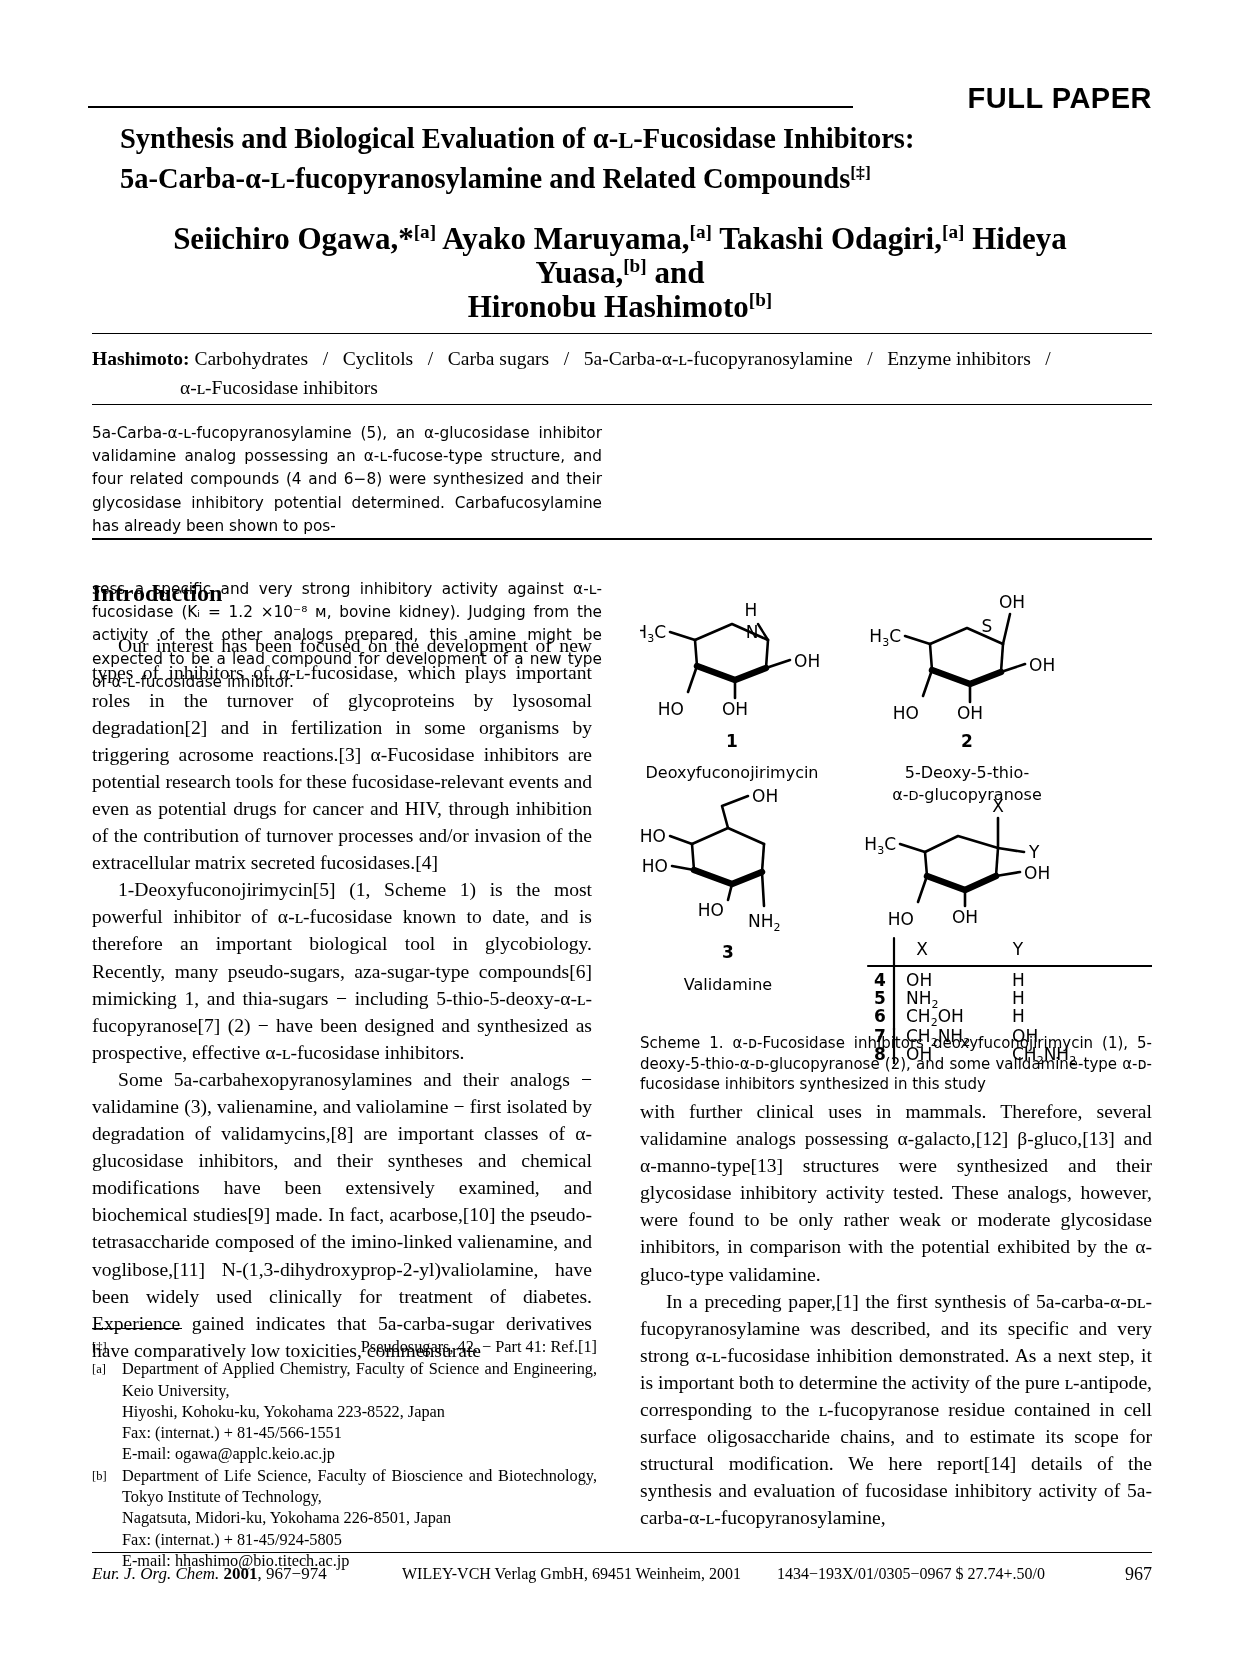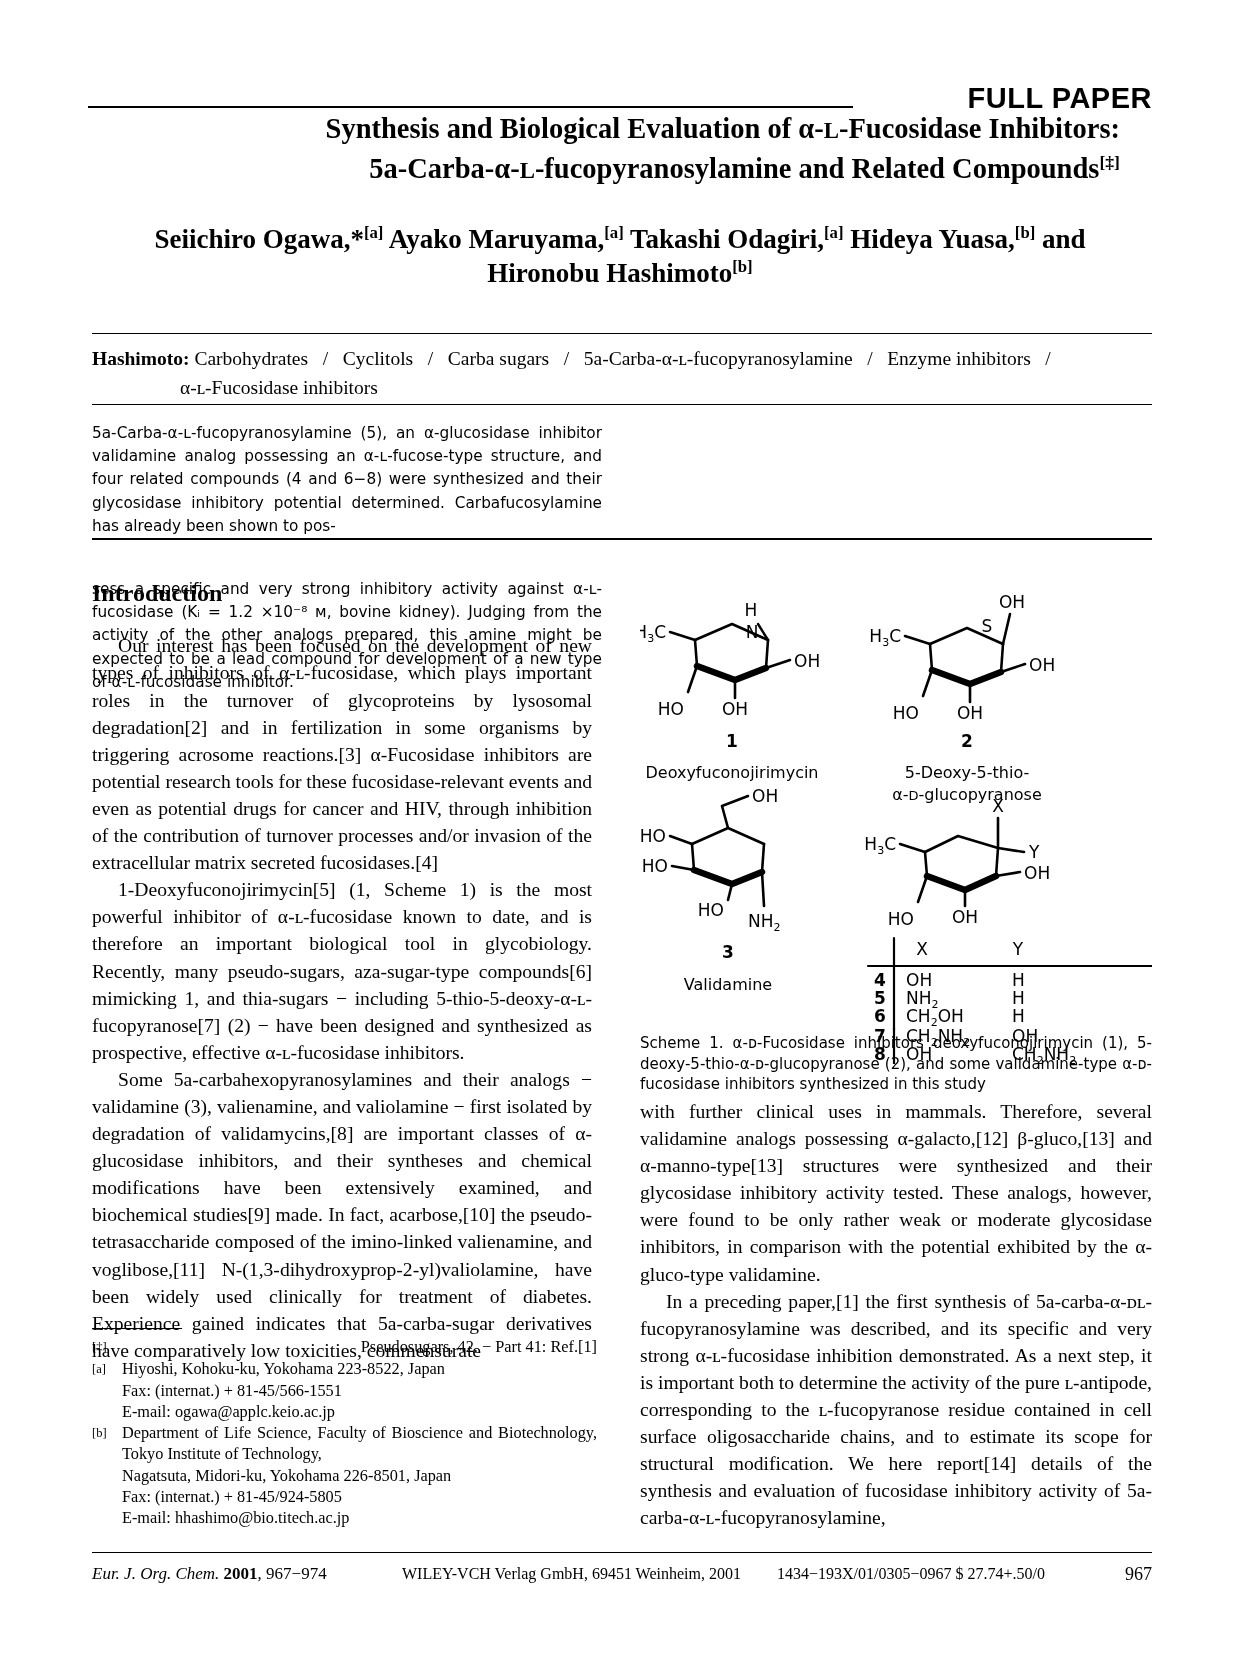--- a/index.html
+++ b/index.html
@@ -46,40 +46,40 @@
     font-size: 29px;
     letter-spacing: 0.5px;
     line-height: 1;
     position: relative;
     padding-bottom: 1px;
   }
 
   
   .title {
     position: absolute;
-    left: 120px; top: 110px;
+    left: 120px; top: 120px;
     width: 1000px;
-    text-align: right;
+    text-align: left;
     font-family: "Liberation Serif", serif;
     font-weight: bold;
     font-size: 28.5px;
     line-height: 38px;
   }
   .title .sc { font-size: 0.80em; }
   sup.ref { font-size: 0.62em; vertical-align: super; line-height: 0; }
 
   
   .authors {
     position: absolute;
     left: 140px; top: 222px;
     width: 960px;
     text-align: center;
     font-family: "Liberation Serif", serif;
     font-weight: bold;
-    font-size: 27px;
+    font-size: 31px;
     line-height: 34px;
   }
 
   
   .kw-rule-top {
     position: absolute;
     left: 92px; top: 333px;
     width: 1060px; height: 1px;
     background: #000;
   }
@@ -436,20 +436,21 @@
 
   <div class="fn-rule"></div>
   <div class="footnotes">
     <div class="fn-row">
       <div class="fn-mark">[‡]</div>
       <div class="fn-body nj">Pseudosugars, 42. − Part 41: Ref.[1]</div>
     </div>
     <div class="fn-row">
       <div class="fn-mark">[a]</div>
       <div class="fn-body">
+        <div style="text-align:justify">Department of Applied Chemistry, Faculty of Science and Engineering, Keio University,</div>
         <div class="nj">Hiyoshi, Kohoku-ku, Yokohama 223-8522, Japan</div>
         <div class="nj">Fax: (internat.) + 81-45/566-1551</div>
         <div class="nj">E-mail: ogawa@applc.keio.ac.jp</div>
       </div>
     </div>
     <div class="fn-row">
       <div class="fn-mark">[b]</div>
       <div class="fn-body">
         <div style="text-align:justify">Department of Life Science, Faculty of Bioscience and Biotechnology, Tokyo Institute of Technology,</div>
         <div class="nj">Nagatsuta, Midori-ku, Yokohama 226-8501, Japan</div>

